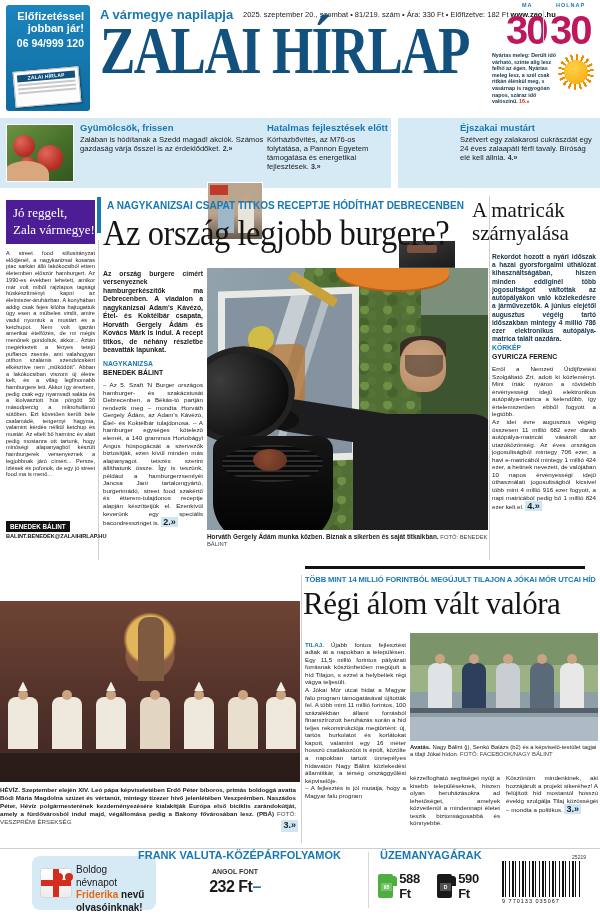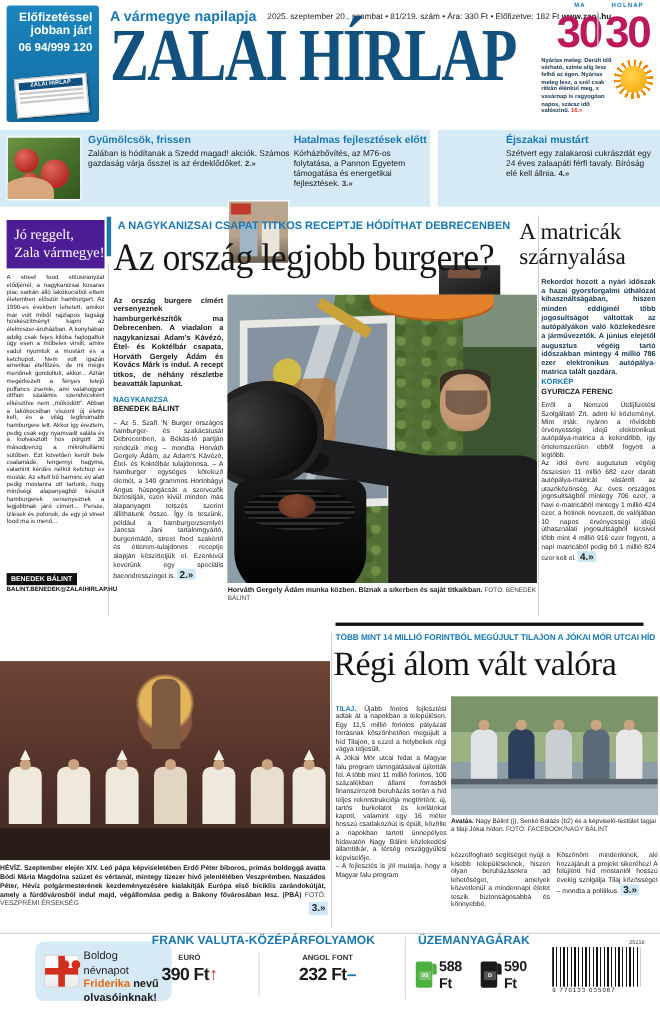--- a/index.html
+++ b/index.html
@@ -418,24 +418,20 @@
         <div class="bow"></div>
       </div>
     <span>Boldog névnapot</span><br>
     <span class="nm">Friderika</span><span class="b"> nevű</span><br>
     <span class="b">olvasóinknak!</span>
   </div>
 
   <div class="abs kicker cur-title">FRANK VALUTA-KÖZÉPÁRFOLYAMOK</div>
   <div class="abs cur-row">
     <div class="cur-cell">
-      <div class="cur-lab">EURÓ</div>
-      <div class="cur-val"><span>390 Ft</span><span class="up">↑</span></div>
-    </div>
-    <div class="cur-cell">
       <div class="cur-lab">ANGOL FONT</div>
       <div class="cur-val"><span>232 Ft</span><span class="flat">–</span></div>
     </div>
   </div>
 
   <div class="abs f-vdiv"></div>
   <div class="abs kicker fuel-title">ÜZEMANYAGÁRAK</div>
   <div class="abs fuel-row">
     <div class="pump green">
         <div class="tag">95</div>

